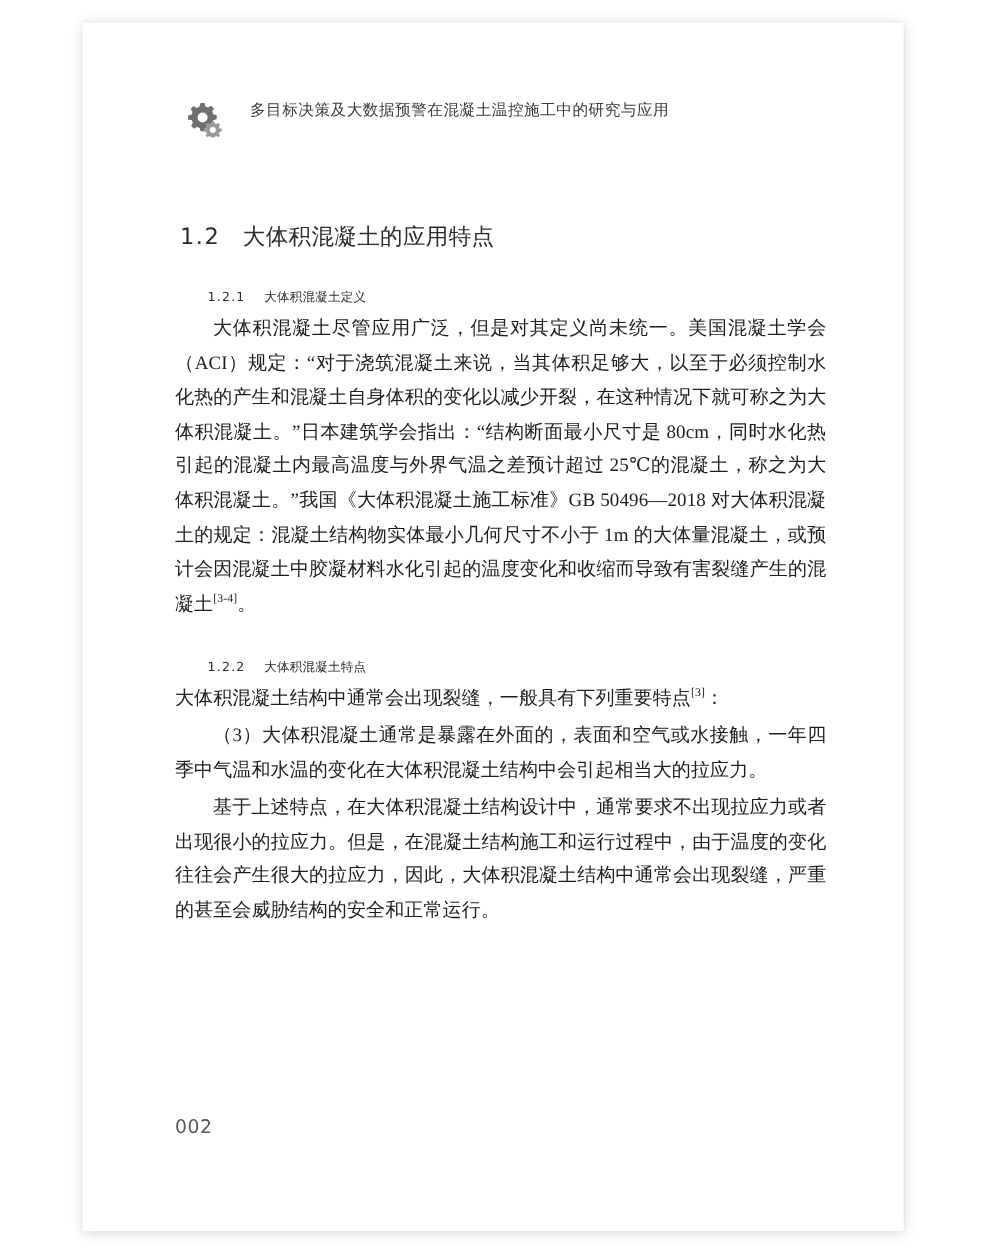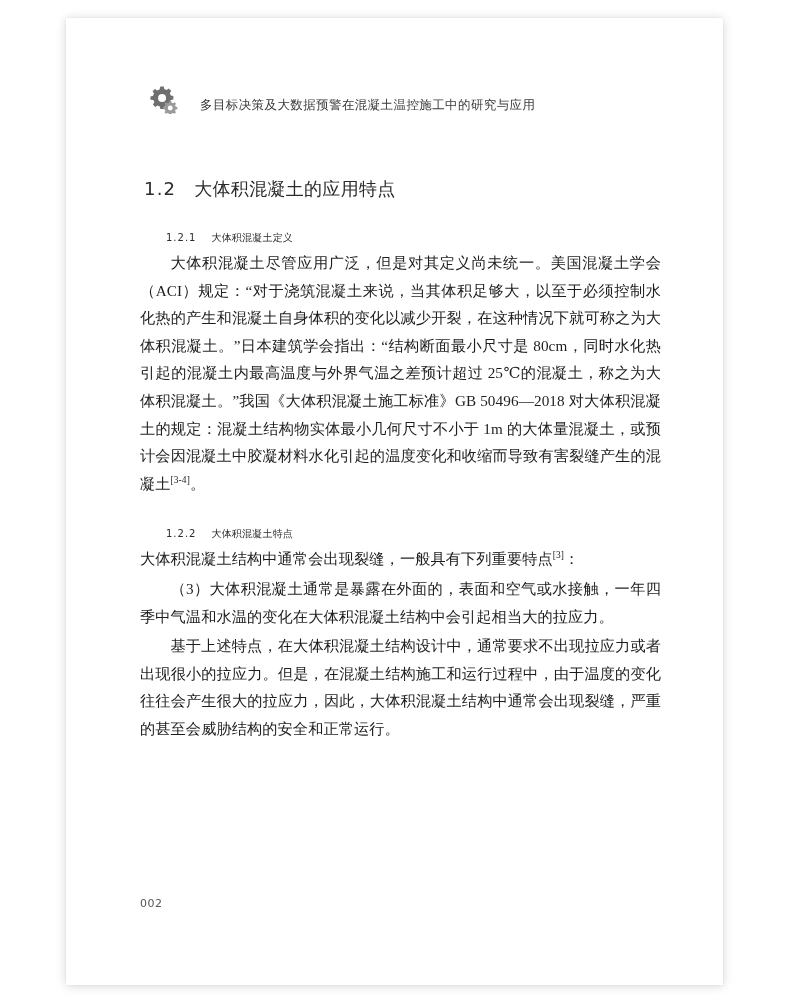--- a/index.html
+++ b/index.html
@@ -30,21 +30,21 @@
   .page-inner {
     position: absolute;
     left: 0; top: 0; right: 0; bottom: 0;
     padding: 62px 62px 30px 74px;
     box-sizing: border-box;
   }
 
   
   .running-head {
     display: flex;
-    align-items: flex-end;
+    align-items: flex-start;
     height: 34px;
     margin-left: 8px;
   }
   .gear-icon {
     width: 30px;
     height: 30px;
     flex: 0 0 30px;
     position: relative;
     display: block;
     color: #6d6d6d;
@@ -102,21 +102,21 @@
     vertical-align: super;
     line-height: 0;
   }
 
   
   .folio {
     position: absolute;
     left: 74px;
     bottom: 75px;
     font-family: "DejaVu Sans", "Liberation Sans", sans-serif;
-    font-size: 11px;
+    font-size: 15px;
     color: #555555;
     letter-spacing: 0.5px;
   }
 </style>
 </head>
 <body>
 
 <div class="page-sheet">
   <div class="page-inner">
 

